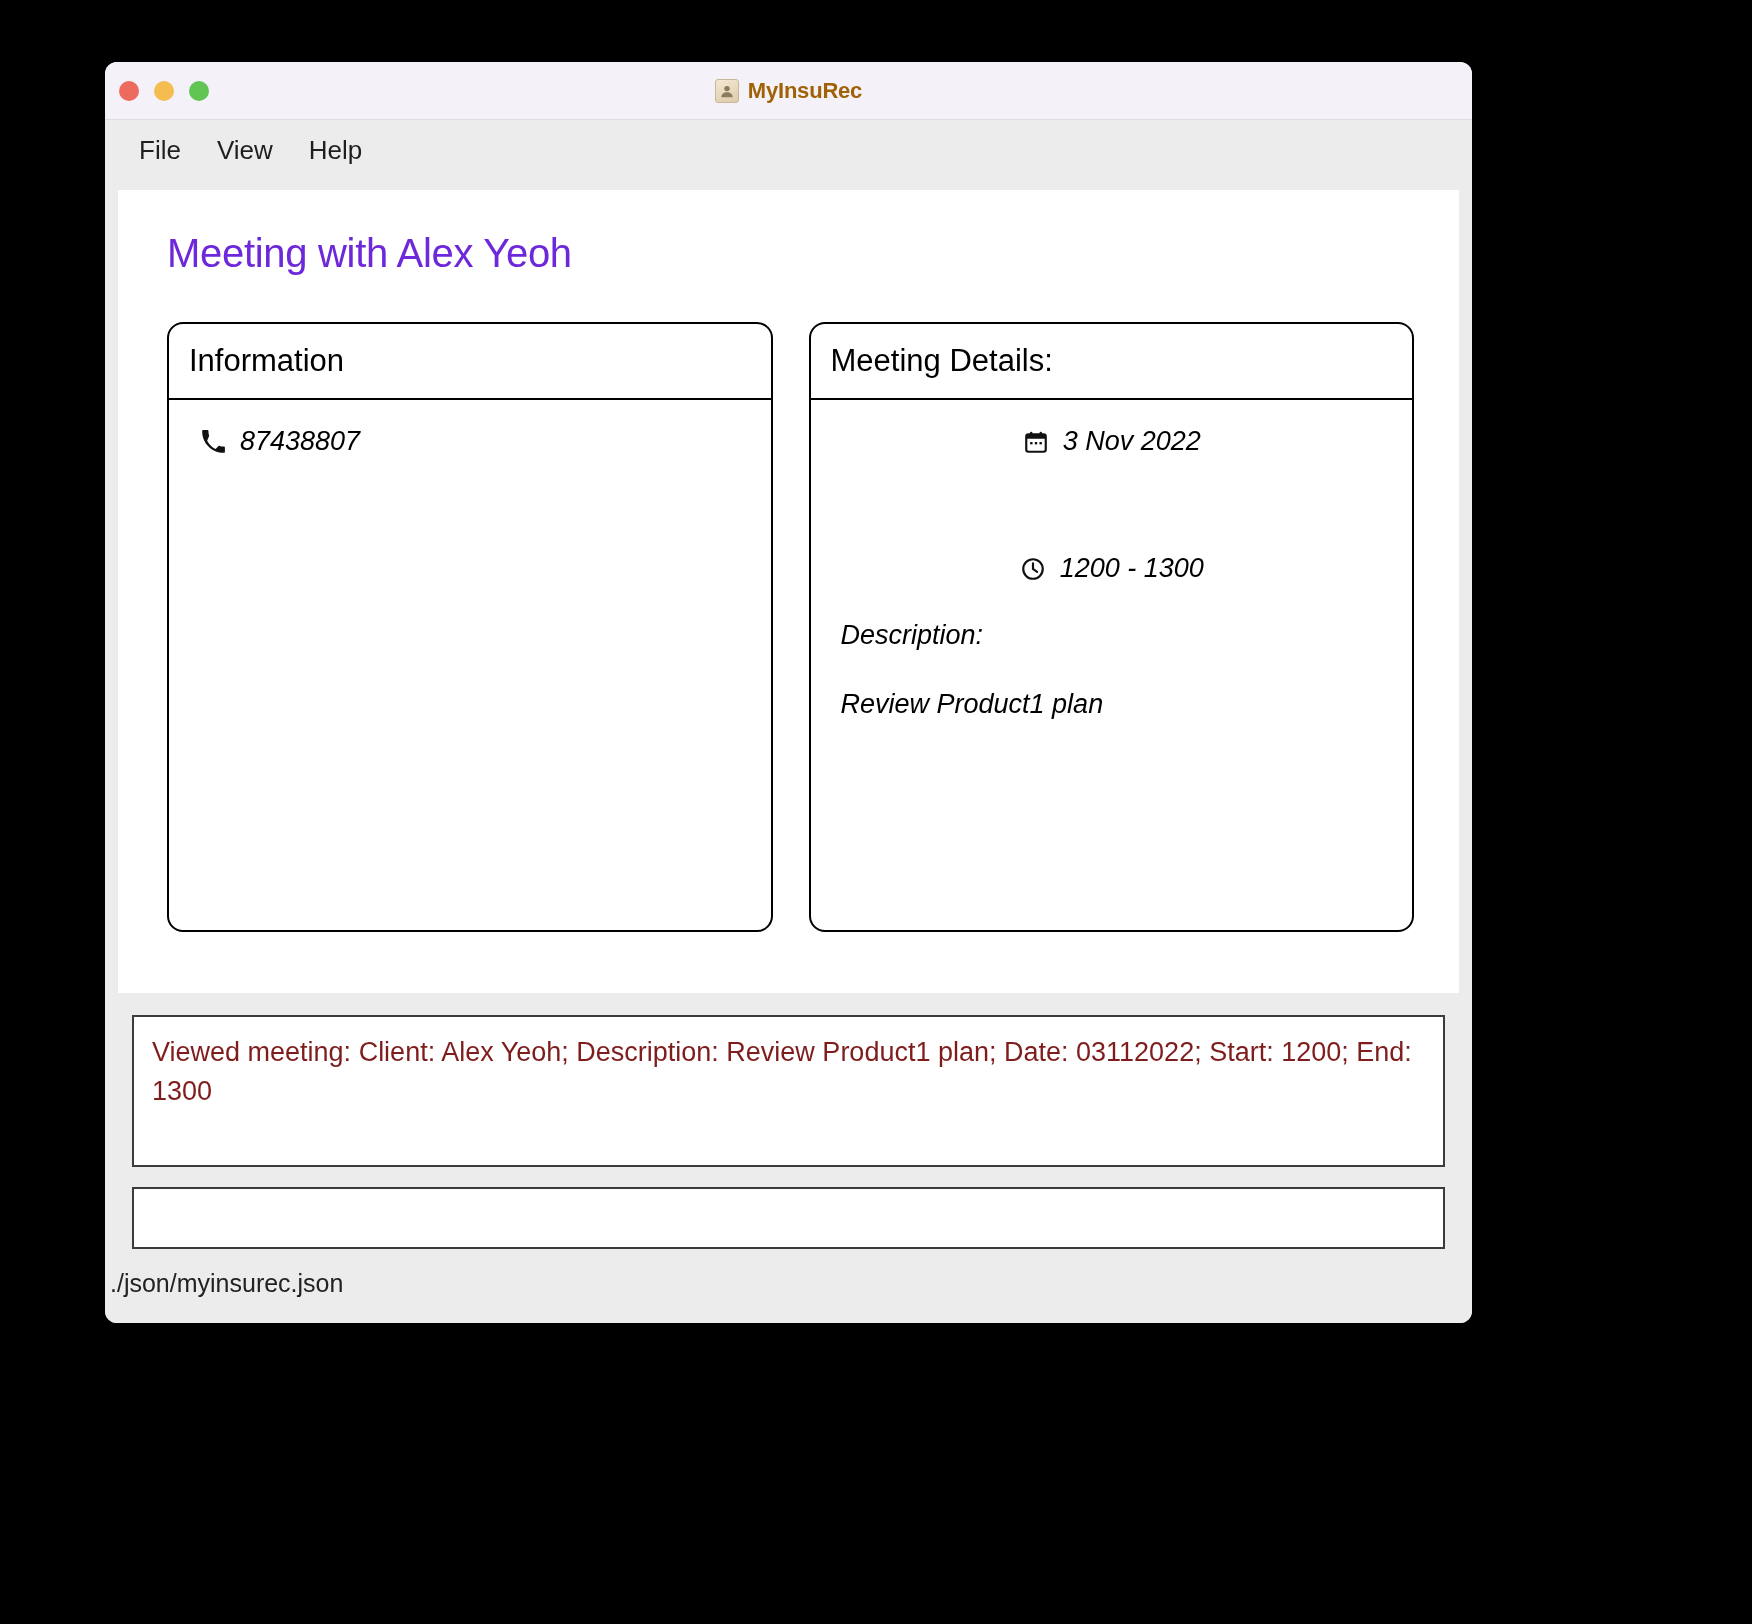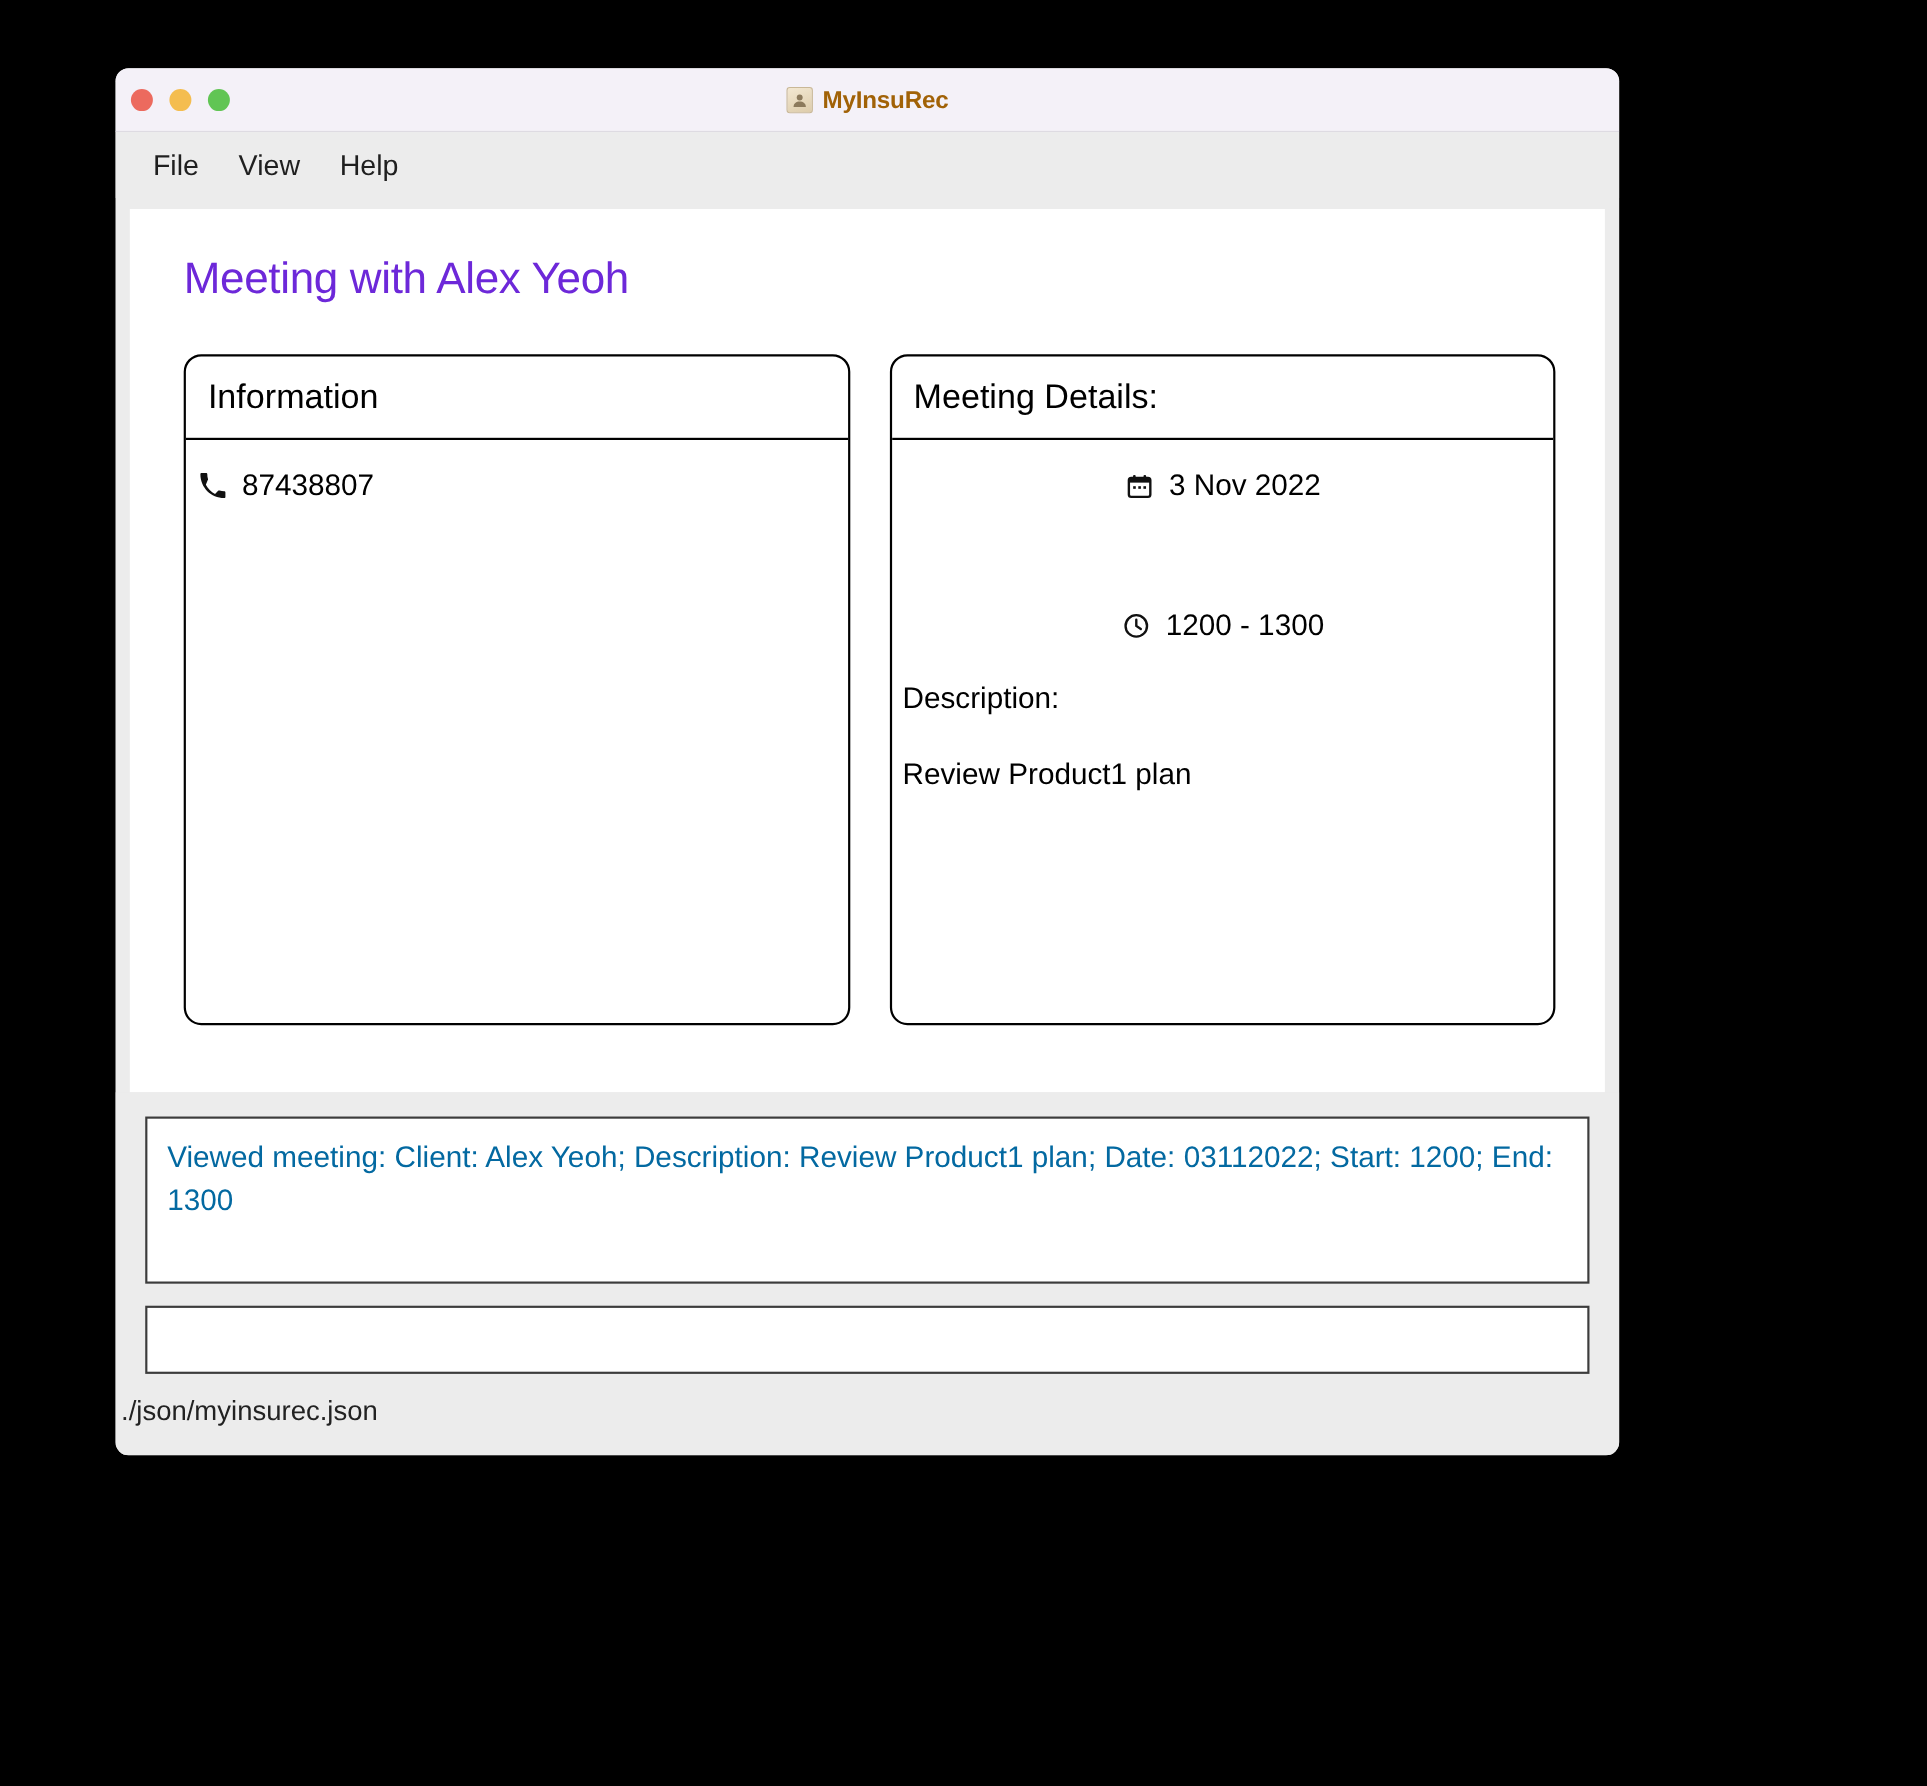--- a/index.html
+++ b/index.html
@@ -137,21 +137,22 @@
     display: flex;
     align-items: center;
     padding: 0 20px;
   }
   .card-header-text {
     font-size: 31px;
     color: #000000;
   }
   .card-body {
     flex: 1;
-    padding: 26px 10px;
+    padding: 26px 30px;
+    font-style: italic;
   }
 
   
   .detail-row {
     display: flex;
     align-items: center;
     gap: 13px;
   }
   .detail-row .ico { width: 28px; height: 28px; flex: 0 0 28px; display:flex; align-items:center; justify-content:center;}
   .detail-row .ico svg { display: block; }
@@ -193,21 +194,21 @@
     top: 22px;
     width: 1313px;
     height: 152px;
     background: #ffffff;
     border: 2px solid #3c3c3c;
     padding: 16px 18px;
   }
   .result-text {
     font-size: 27px;
     line-height: 1.45;
-    color: #0369a1;
+    color: #7f1d1d;
   }
   .command-input {
     position: absolute;
     left: 27px;
     top: 194px;
     width: 1313px;
     height: 62px;
     background: #ffffff;
     border: 2px solid #3c3c3c;
     font-family: "Liberation Sans", sans-serif;

